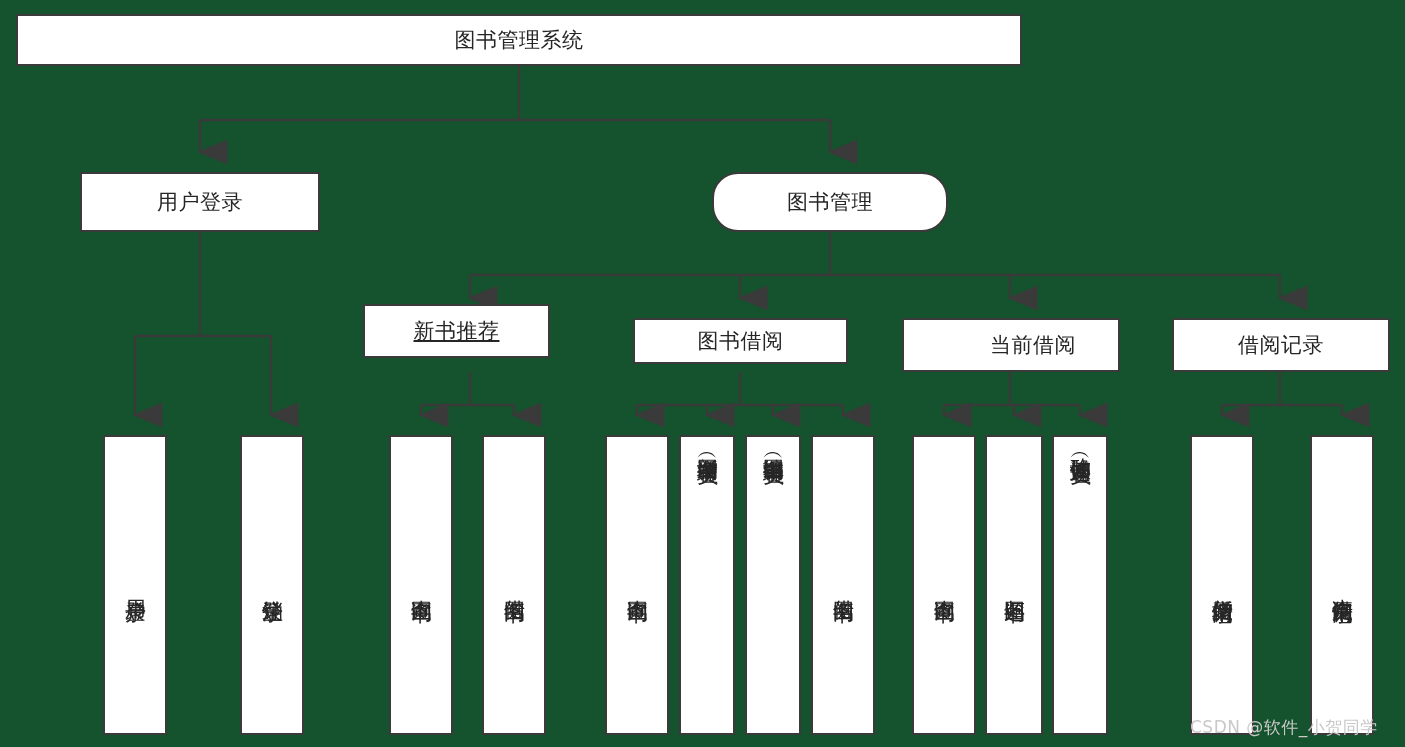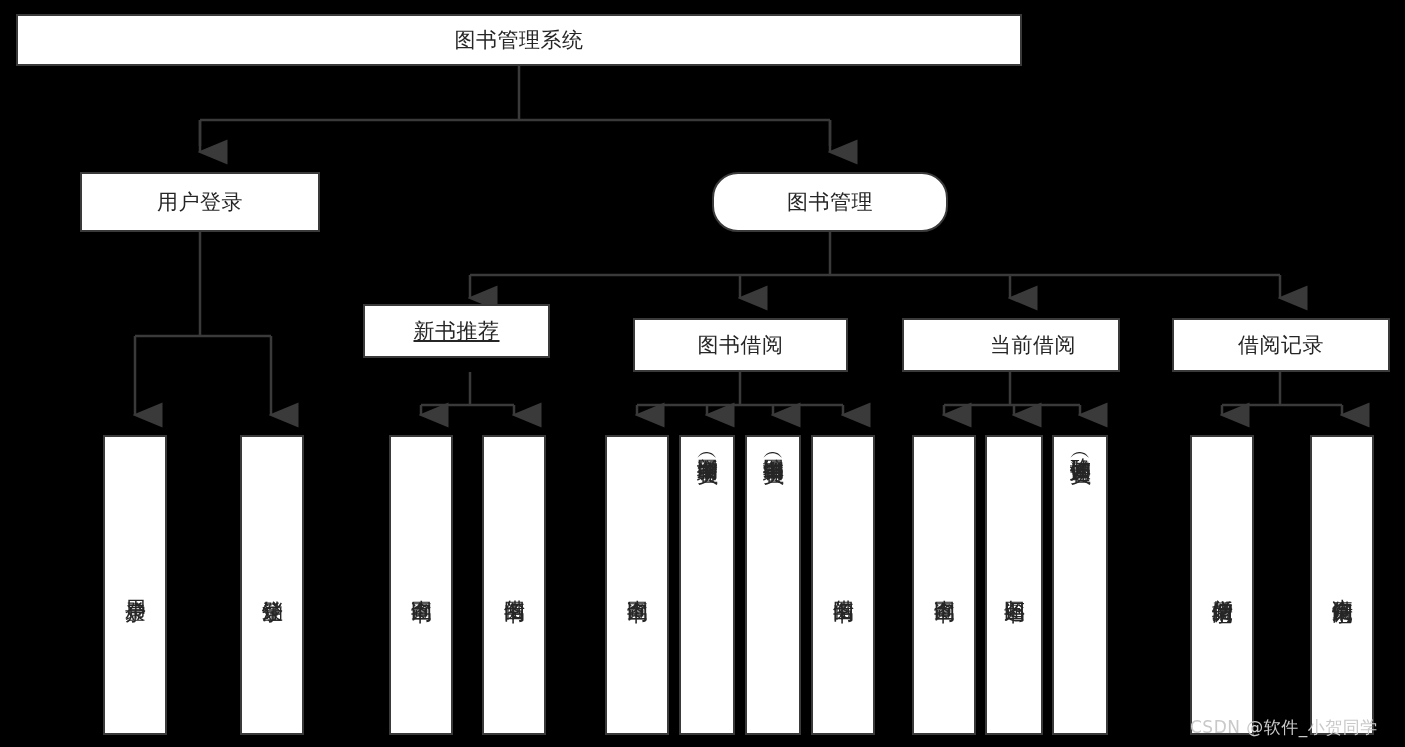--- a/index.html
+++ b/index.html
@@ -7,21 +7,21 @@
     padding: 0;
     background: #ffffff;
   }
   body {
     font-family: "DejaVu Sans", "Liberation Sans", sans-serif;
   }
   #canvas {
     position: relative;
     width: 1405px;
     height: 747px;
-    background: #000000;
+    background: #14532d;
     overflow: hidden;
   }
   #wires {
     position: absolute;
     left: 0;
     top: 0;
     width: 1405px;
     height: 747px;
   }
   .node {
@@ -127,21 +127,21 @@
   <div class="node horiz" style="left:80px; top:172px; width:240px; height:60px;">
     <span>用户登录</span>
   </div>
   <div class="node horiz" style="left:712px; top:172px; width:236px; height:60px;border-radius:26px;">
     <span>图书管理</span>
   </div>
 
   <div class="node horiz" style="left:363px; top:304px; width:187px; height:54px;text-decoration:underline;">
     <span>新书推荐</span>
   </div>
-  <div class="node horiz" style="left:633px; top:318px; width:215px; height:54px;">
+  <div class="node horiz" style="left:633px; top:318px; width:215px; height:46px;">
     <span>图书借阅</span>
   </div>
   <div class="node horiz" style="left:902px; top:318px; width:218px; height:54px;padding-left:44px;">
     <span>当前借阅</span>
   </div>
   <div class="node horiz" style="left:1172px; top:318px; width:218px; height:54px;justify-content:center;">
     <span>借阅记录</span>
   </div>
 
   <div class="node vert centered" style="left:103px; top:435px; width:64px; height:300px;">

